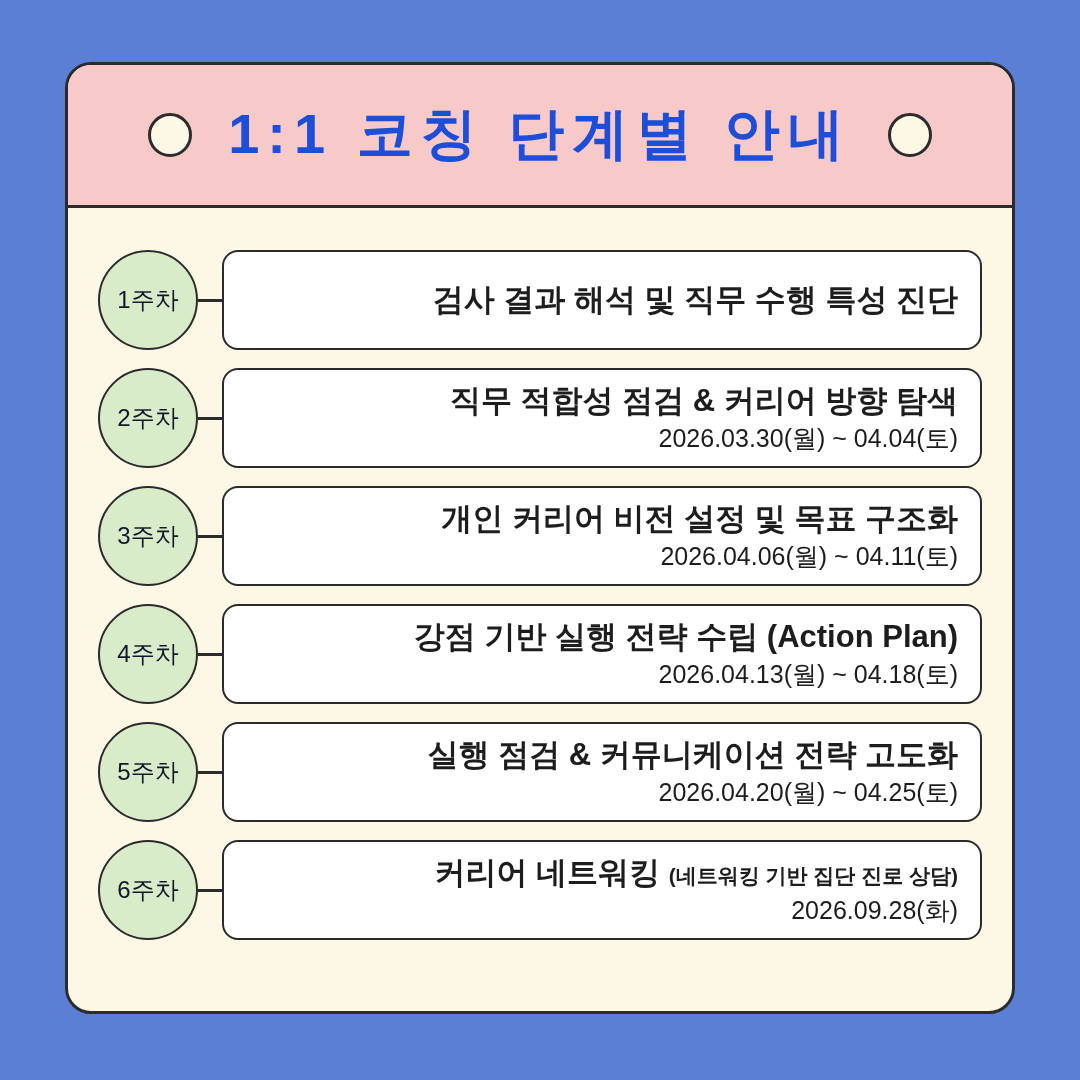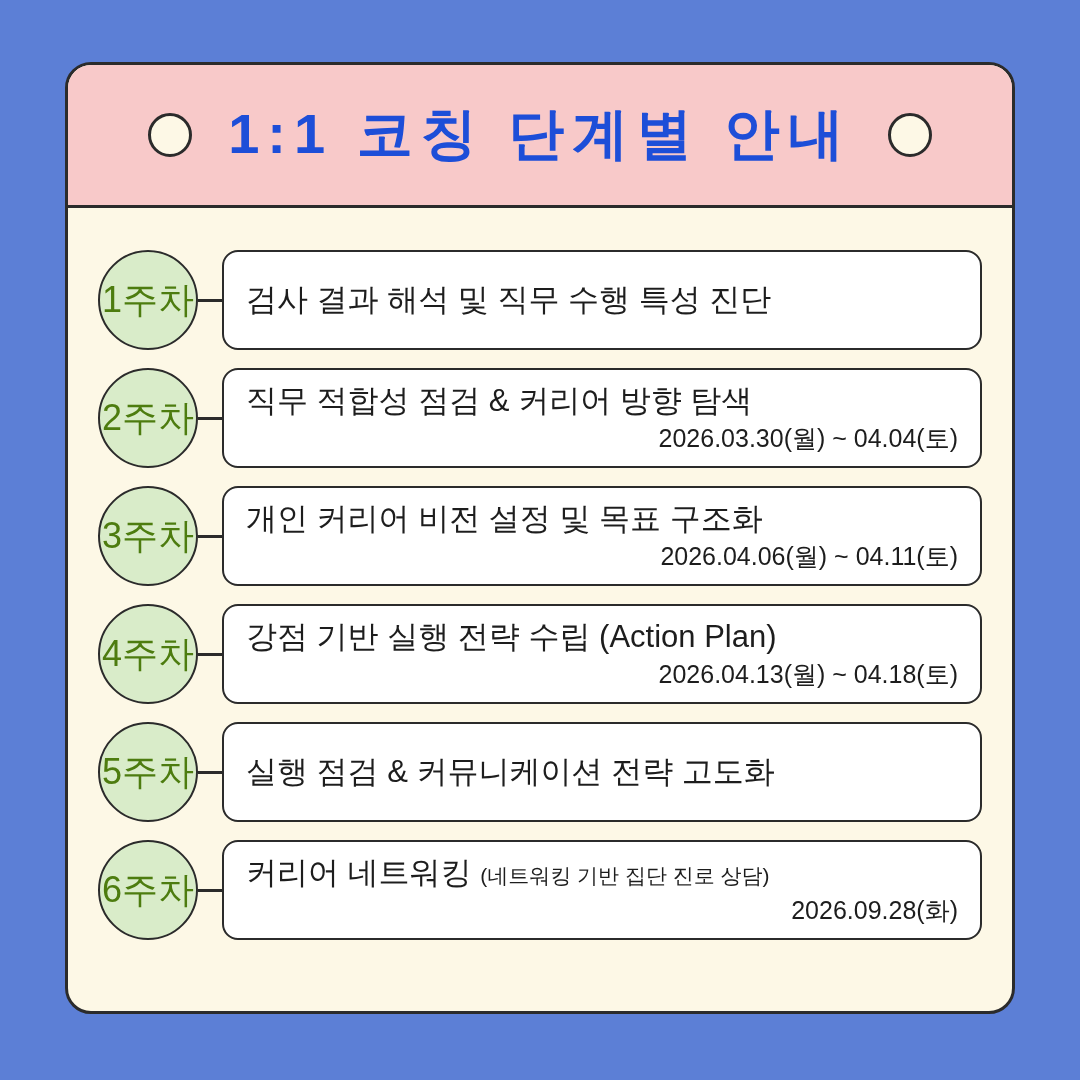--- a/index.html
+++ b/index.html
@@ -71,22 +71,22 @@
   .week-badge {
     flex: 0 0 auto;
     width: 100px;
     height: 100px;
     border-radius: 50%;
     background: #d9ecc9;
     border: 2.5px solid #2b2b2b;
     display: flex;
     align-items: center;
     justify-content: center;
-    font-size: 36px;
-    color: #4d7c0f;
+    font-size: 24px;
+    color: #0f172a;
     box-sizing: border-box;
   }
 
   .connector {
     flex: 0 0 auto;
     width: 24px;
     height: 3px;
     background: #2b2b2b;
   }
 
@@ -99,23 +99,24 @@
     box-sizing: border-box;
     padding: 6px 22px 6px 22px;
     display: flex;
     flex-direction: column;
     justify-content: center;
   }
 
   .row-title {
     font-size: 31px;
     color: #1d1d1d;
-    text-align: left;
+    text-align: right;
     line-height: 1.15;
     white-space: nowrap;
+    font-weight: bold;
   }
 
   .row-title .sub-note {
     font-size: 21px;
   }
 
   .row-date {
     font-size: 25px;
     color: #1d1d1d;
     text-align: right;
@@ -170,20 +171,21 @@
         <div class="row-title"><span>강점 기반 실행 전략 수립 (Action Plan)</span> <span class="sub-note"></span></div>
         <div class="row-date">2026.04.13(월) ~ 04.18(토)</div>
       </div>
     </div>
 
     <div class="row">
       <div class="week-badge">5주차</div>
       <div class="connector"></div>
       <div class="row-box">
         <div class="row-title"><span>실행 점검 &amp; 커뮤니케이션 전략 고도화</span> <span class="sub-note"></span></div>
+        <div class="row-date">2026.04.20(월) ~ 04.25(토)</div>
       </div>
     </div>
 
     <div class="row">
       <div class="week-badge">6주차</div>
       <div class="connector"></div>
       <div class="row-box">
         <div class="row-title"><span>커리어 네트워킹</span> <span class="sub-note">(네트워킹 기반 집단 진로 상담)</span></div>
         <div class="row-date">2026.09.28(화)</div>
       </div>

